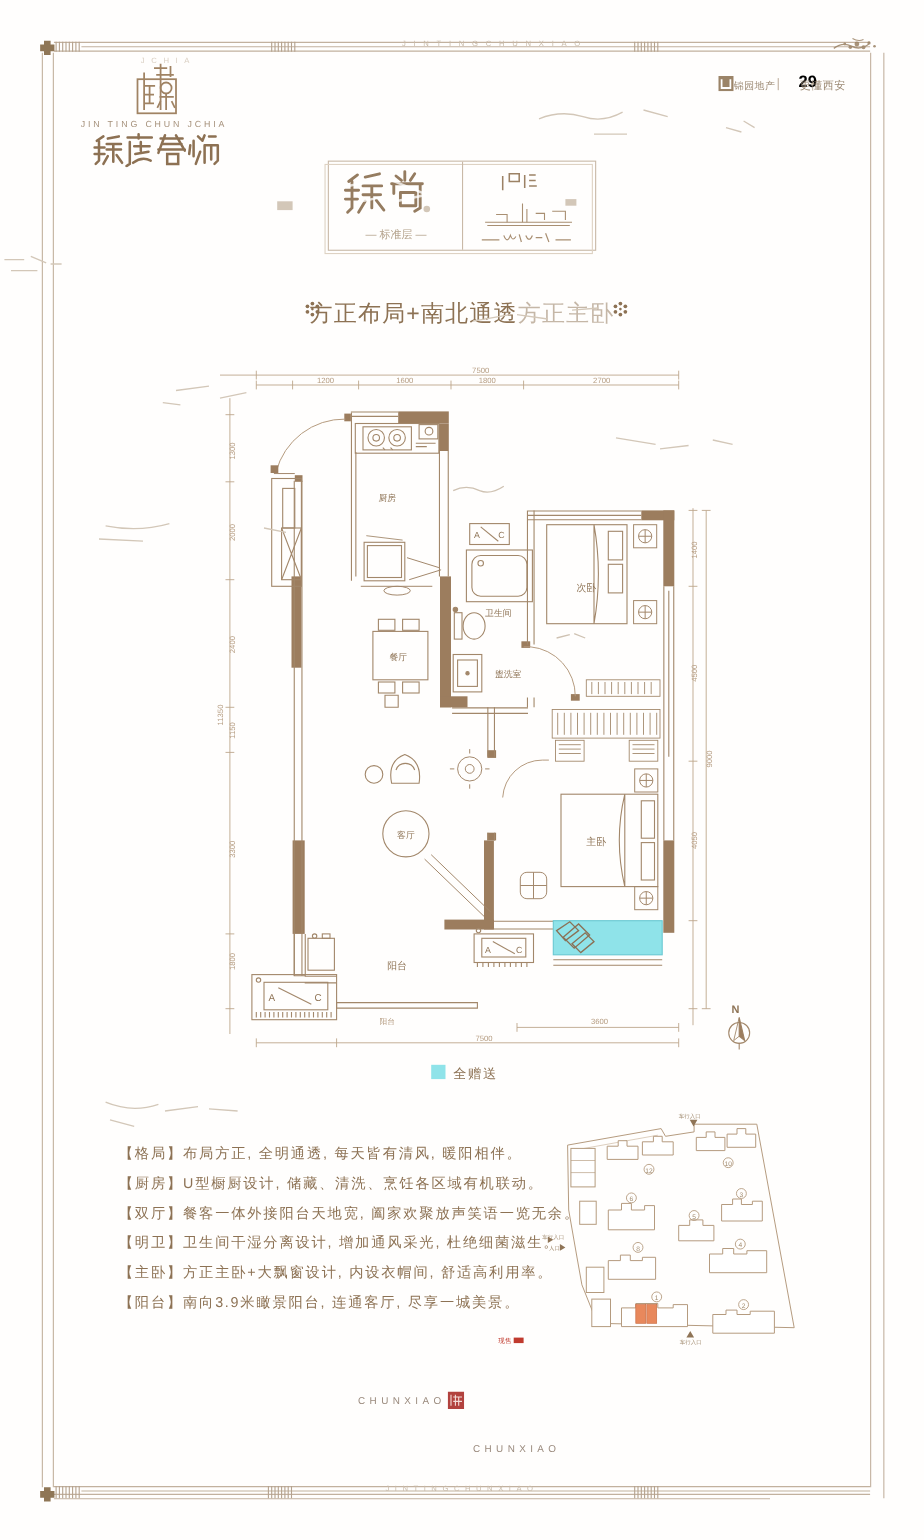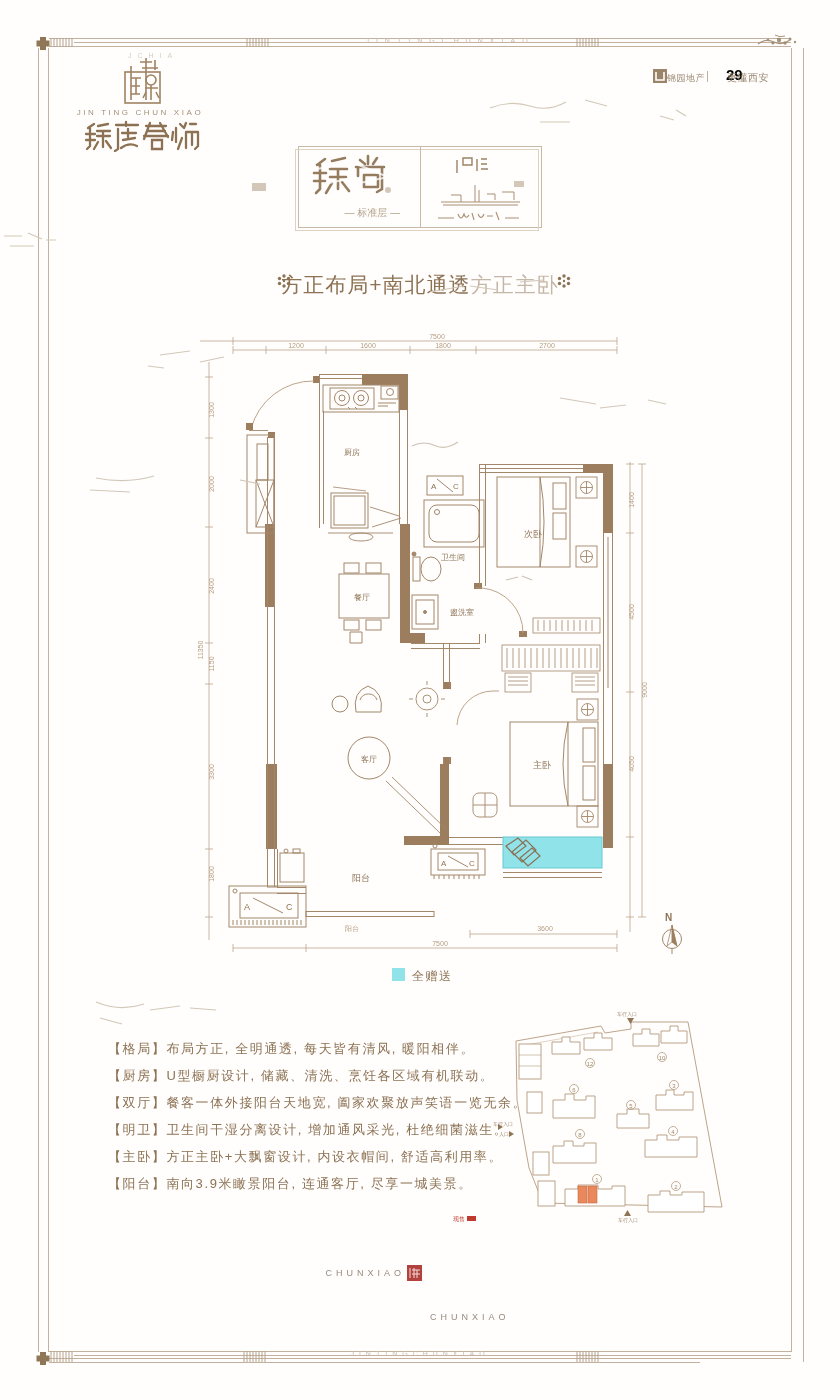--- a/index.html
+++ b/index.html
@@ -90,21 +90,21 @@
     <rect x="7" y="20" width="35" height="31"></rect>
     <path d="M13,14 V48 M13,26 h10 M13,34 h9 M13,42 h9 M18,26 v16"></path>
     <path d="M28,6 v42 M22,10 h12 M24,16 h16 M37,8 v10"></path>
     <circle cx="33" cy="28" r="5"></circle>
     <path d="M27,36 h13 M33,33 v15 M28,40 l-3,6 M38,40 l3,6"></path>
   </g>
 </svg>
 
 <div class="abs" style="left:128px;top:52px;width:80px;font-size:7px;letter-spacing:6px;color:#d9cec1;">JCHIA</div>
 
-<div class="abs" style="left:70px;top:108px;width:140px;text-align:center;font-size:8px;letter-spacing:2.6px;color:#a5907a;">JIN TING CHUN XIAO</div>
+<div class="abs" style="left:70px;top:108px;width:140px;text-align:center;font-size:8px;letter-spacing:2.6px;color:#a5907a;">JIN TING CHUN JCHIA</div>
 
 <svg class="abs" style="left:82px;top:120px" width="118" height="32" viewBox="0 0 118 32">
 <g stroke="#8d7153" stroke-width="2.3" fill="none" stroke-linecap="round">
 
   <path d="M6,8 l6,-4 M4,14 h9 M4,20 h9 M8,8 v18 l-3,3 M16,6 l10,-2 M15,11 h13 M15,16 h13 M21,11 v16 M16,22 l-4,7 M24,21 l5,7"></path>
 
   <path d="M34,5 h22 M44,2 v4 M36,9 v20 l-3,2 M40,13 h14 M46,9 v8 M41,20 l12,-2 M39,28 q8,-6 16,-2"></path>
 
   <path d="M64,6 h20 M66,11 h17 M62,16 h24 M68,3 l-6,16 M78,3 l8,14 M70,20 h10 v9 h-10 z"></path>
 
@@ -137,21 +137,21 @@
   <path d="M7,12 l8,-6 M4,20 h12 M4,28 h11 M10,12 v24 l-4,4 M22,8 l13,-3 M20,16 h17 M20,24 h16 M28,16 v20 M22,30 l-6,10 M32,29 l7,9"></path>
 
   <path d="M58,3 v8 M50,7 l5,4 M67,5 l-4,6 M46,14 h28 M48,14 v9 M72,14 v22 l-5,3 M54,22 h14 M54,22 v12 M68,22 v12 M54,34 h14"></path>
 </g>
 
 <g stroke="#ffffff" stroke-width="2.2" fill="none" opacity="0.75">
   <path d="M2,17 l30,-6 M14,31 l24,-5 M44,10 l34,14 M50,30 l28,-6"></path>
 </g>
 </svg>
 
-<div class="abs" style="left:320px;top:206px;width:80px;text-align:right;font-size:10px;color:#b4a28c;">— 标准层 —</div>
+<div class="abs" style="left:320px;top:206px;width:80px;text-align:center;font-size:10px;color:#b4a28c;">— 标准层 —</div>
 
 <svg class="abs" style="left:430px;top:150px" width="100" height="75" viewBox="0 0 100 75">
   <g stroke="#9c8265" fill="none" stroke-width="1.4">
     <path d="M27,10 v13 M33,8 h9 v7 h-9 z M47,9 v12 M51,9 h6 M51,14 h6 M51,19 h7"></path>
   </g>
   <g stroke="#a98f72" fill="none" stroke-width="1">
     <path d="M11,52 h79 M13,55 h75"></path>
     <path d="M45,35 v17 M49,40 v12 M21,45 h10 v7 M57,44 h8 v6 M72,42 h12 v8"></path>
   </g>
   <g stroke="#a98f72" fill="none" stroke-width="1.1">

